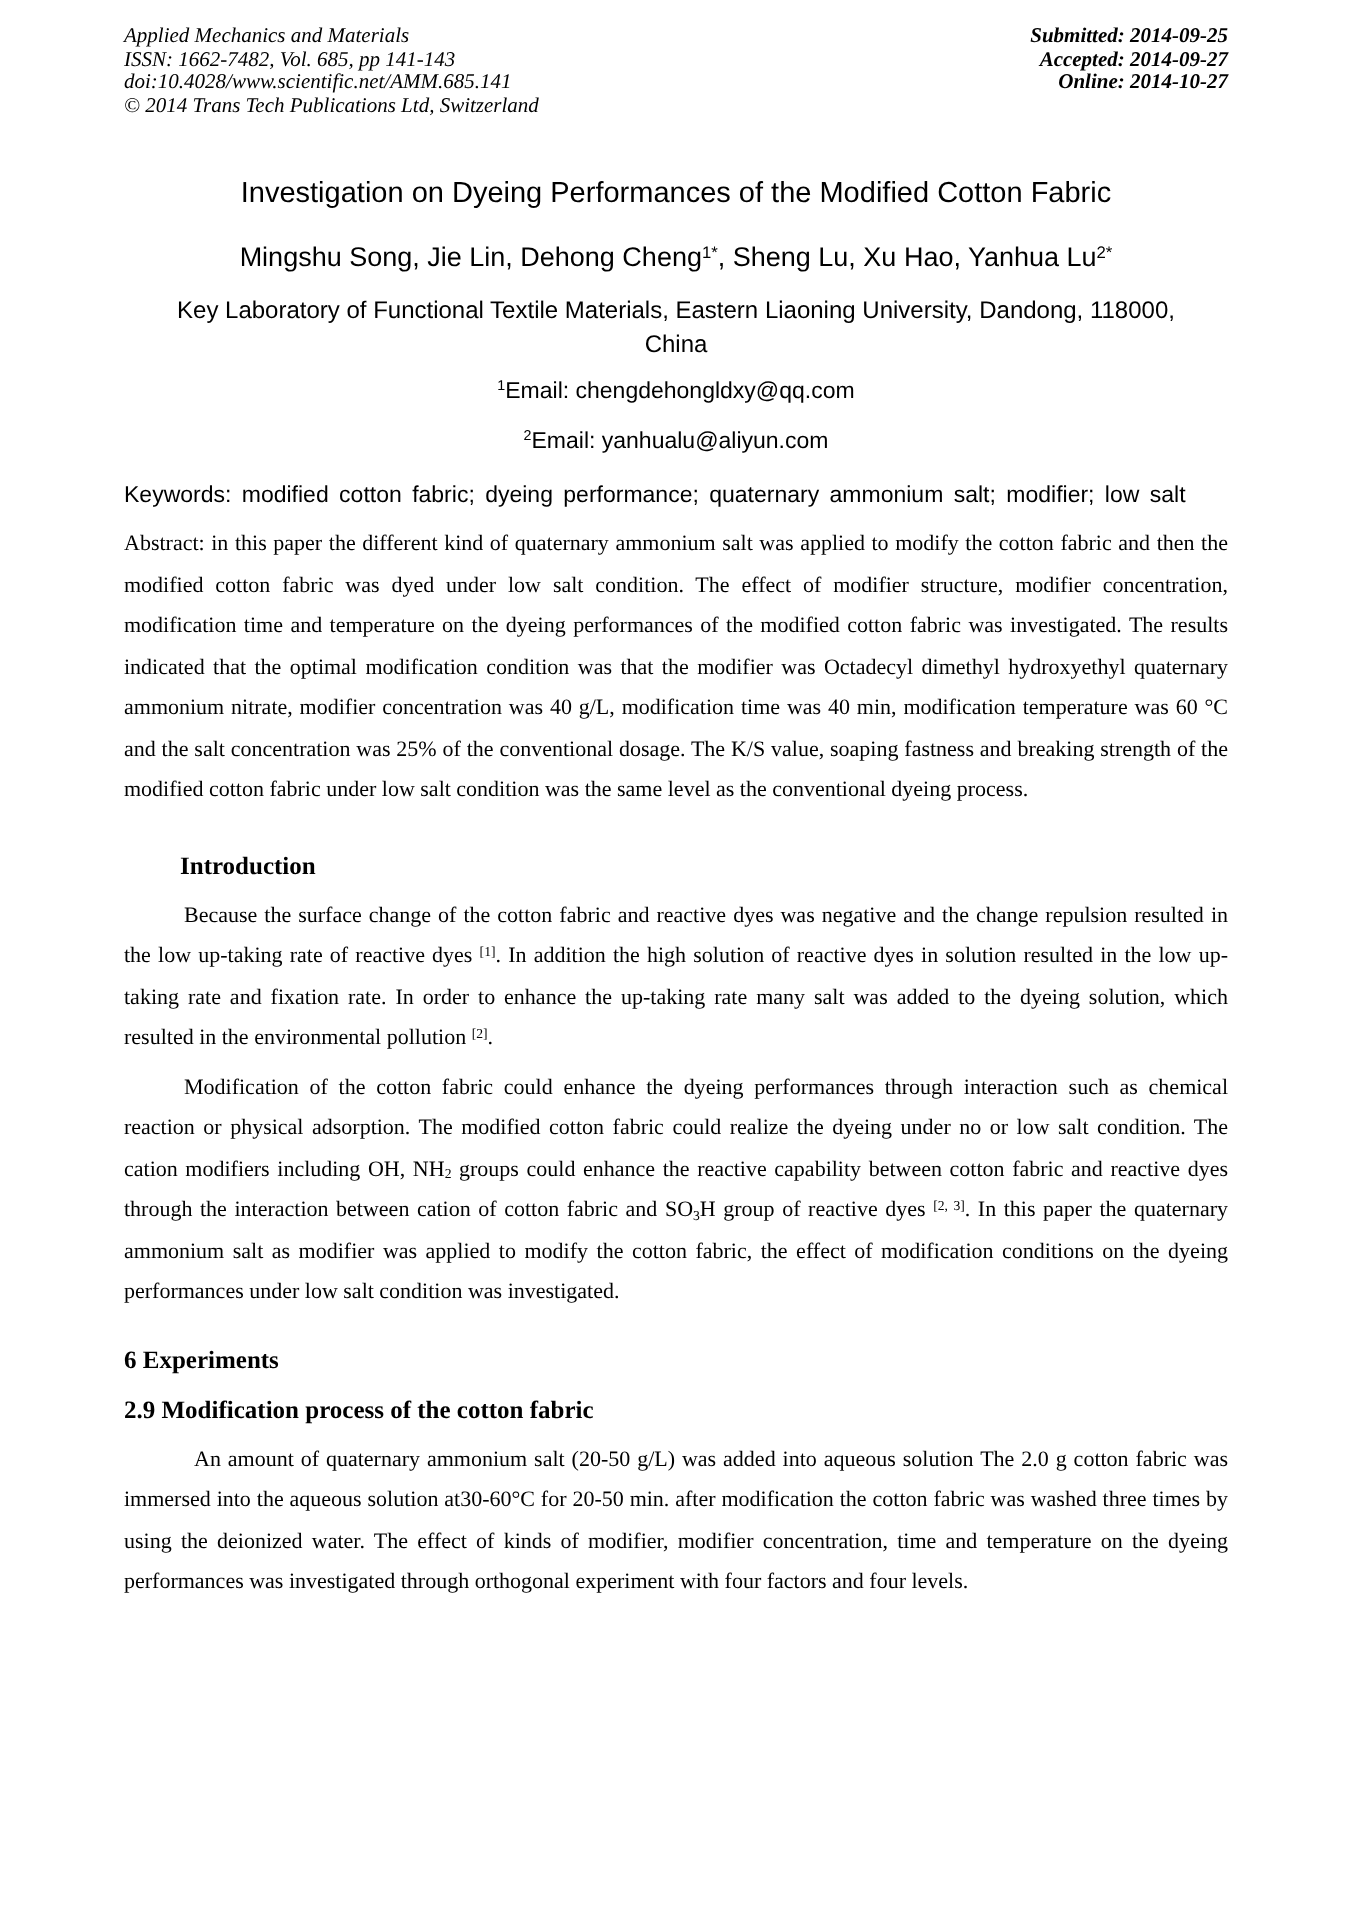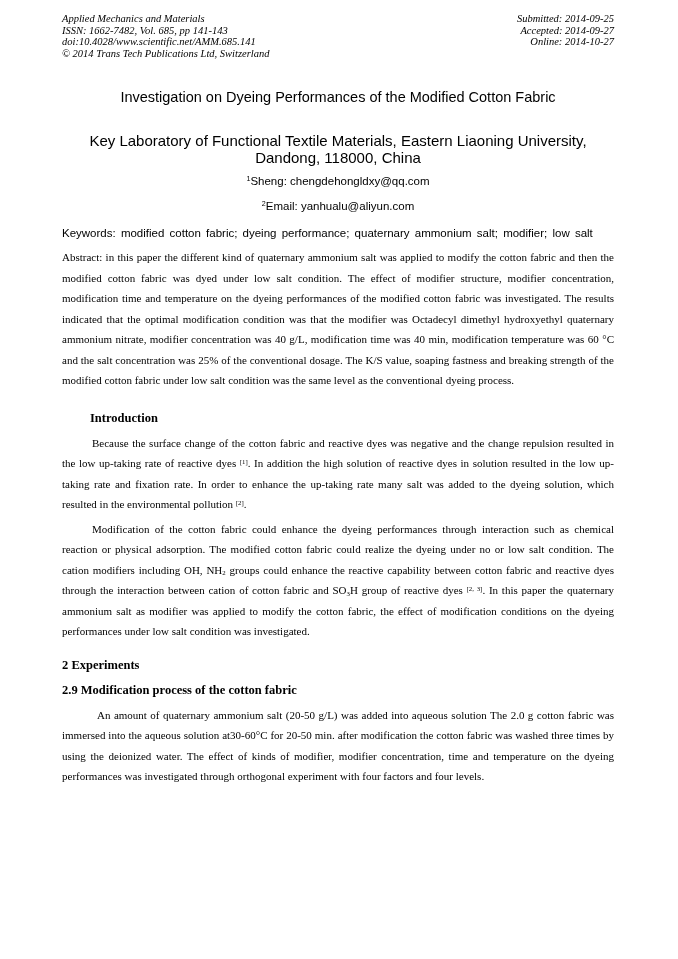--- a/index.html
+++ b/index.html
@@ -15,43 +15,43 @@
   }
   
   .jheader {
     display: flex;
     justify-content: space-between;
     font-family: "Liberation Serif", serif;
     font-style: italic;
     font-size: 10.5px;
     line-height: 11.5px;
   }
-  .jheader-right { text-align: right; }
+  .jheader-right { text-align: right; font-weight: bold; }
   
   .title-line {
     font-family: "Liberation Sans", sans-serif;
     font-weight: normal;
     font-size: 14.5px;
     text-align: center;
     line-height: 17px;
   }
   .title-line1 { margin-top: 30px; }
   .title-line2 { margin-top: 26px; }
   .authors {
     font-family: "Liberation Sans", sans-serif;
     font-size: 13.5px;
     text-align: center;
     margin-top: 15px;
     line-height: 16px;
   }
   .affiliation {
     font-family: "Liberation Sans", sans-serif;
-    font-size: 15px;
+    font-size: 12px;
     text-align: center;
-    margin-top: 26px;
+    margin-top: 10px;
     line-height: 17px;
     padding: 0 14px;
   }
   .email {
     font-family: "Liberation Sans", sans-serif;
     font-size: 11.5px;
     text-align: center;
     line-height: 14px;
   }
   .email1 { margin-top: 8px; }
@@ -104,35 +104,36 @@
     </div>
     <div class="jheader-right">
       <div>Submitted: 2014-09-25</div>
       <div>Accepted: 2014-09-27</div>
       <div>Online: 2014-10-27</div>
     </div>
   </div>
 
   <div class="title-line title-line1">Investigation on Dyeing Performances of the Modified Cotton Fabric</div>
 
+  <div class="authors"><span>Mingshu Song, Jie Lin, Dehong Cheng</span><sup>1*</sup><span>, Sheng Lu, Xu Hao, Yanhua Lu</span><sup>2*</sup></div>
 
   <div class="affiliation">Key Laboratory of Functional Textile Materials, Eastern Liaoning University, Dandong, 118000, China</div>
 
-  <div class="email email1"><sup>1</sup><span>Sheng: chengdehongldxy@qq.com</span></div>
+  <div class="email email1"><sup>1</sup><span>Email: chengdehongldxy@qq.com</span></div>
   <div class="email email2"><sup>2</sup><span>Email: yanhualu@aliyun.com</span></div>
 
   <div class="keywords"><b>Keywords:</b><span> modified cotton fabric; dyeing performance; quaternary ammonium salt; modifier; low salt</span></div>
 
   <p class="serif-para abstract"><b>Abstract:</b><span> in this paper the different kind of quaternary ammonium salt was applied to modify the cotton fabric and then the modified cotton fabric was dyed under low salt condition. The effect of modifier structure, modifier concentration, modification time and temperature on the dyeing performances of the modified cotton fabric was investigated. The results indicated that the optimal modification condition was that the modifier was Octadecyl dimethyl hydroxyethyl quaternary ammonium nitrate, modifier concentration was 40 g/L, modification time was 40 min, modification temperature was 60 °C and the salt concentration was 25% of the conventional dosage. The K/S value, soaping fastness and breaking strength of the modified cotton fabric under low salt condition was the same level as the conventional dyeing process.</span></p>
 
   <div class="section-heading intro-heading">Introduction</div>
 
   <p class="serif-para para-indent intro-p1"><span>Because the surface change of the cotton fabric and reactive dyes was negative and the change repulsion resulted in the low up-taking rate of reactive dyes </span><sup>[1]</sup><span>. In addition the high solution of reactive dyes in solution resulted in the low up-taking rate and fixation rate. In order to enhance the up-taking rate many salt was added to the dyeing solution, which resulted in the environmental pollution </span><sup>[2]</sup><span>.</span></p>
 
   <p class="serif-para para-indent intro-p2"><span>Modification of the cotton fabric could enhance the dyeing performances through interaction such as chemical reaction or physical adsorption. The modified cotton fabric could realize the dyeing under no or low salt condition. The cation modifiers including OH, NH</span><sub>2</sub><span> groups could enhance the reactive capability between cotton fabric and reactive dyes through the interaction between cation of cotton fabric and SO</span><sub>3</sub><span>H group of reactive dyes </span><sup>[2, 3]</sup><span>. In this paper the quaternary ammonium salt as modifier was applied to modify the cotton fabric, the effect of modification conditions on the dyeing performances under low salt condition was investigated.</span></p>
 
-  <div class="section-heading exp-heading">2 Experiments</div>
+  <div class="section-heading exp-heading">6 Experiments</div>
 
   <div class="section-heading exp-subheading">2.9 Modification process of the cotton fabric</div>
 
   <p class="serif-para exp-p1">An amount of quaternary ammonium salt (20-50 g/L) was added into aqueous solution The 2.0 g cotton fabric was immersed into the aqueous solution at30-60°C for 20-50 min. after modification the cotton fabric was washed three times by using the deionized water. The effect of kinds of modifier, modifier concentration, time and temperature on the dyeing performances was investigated through orthogonal experiment with four factors and four levels.</p>
 
 </div>
 
 </body></html>

